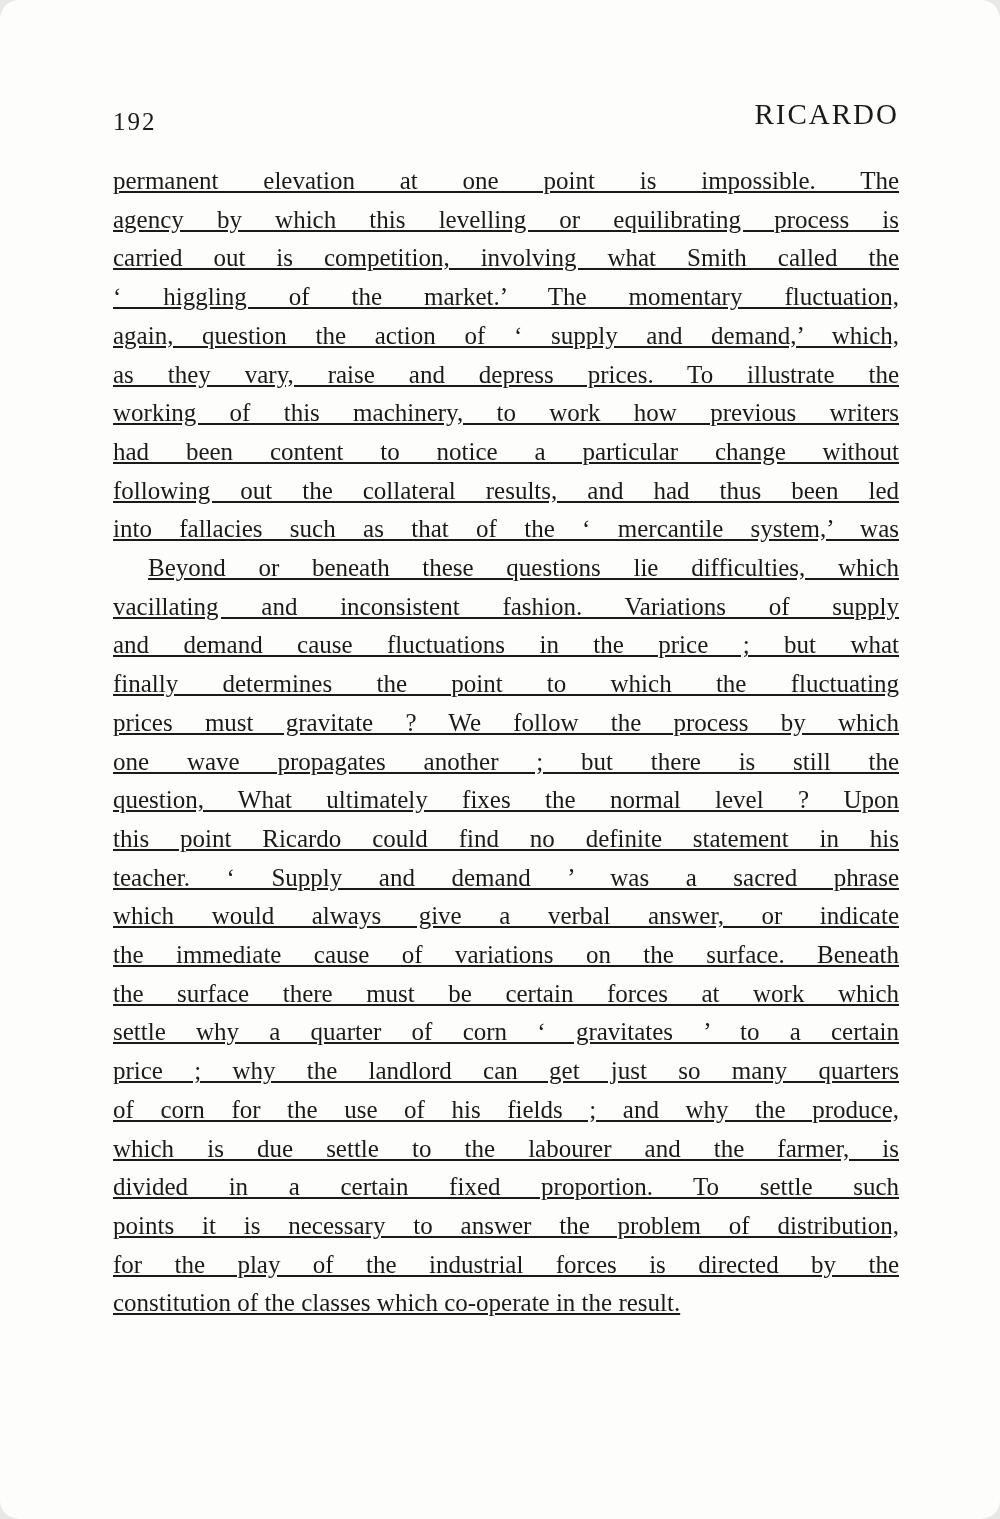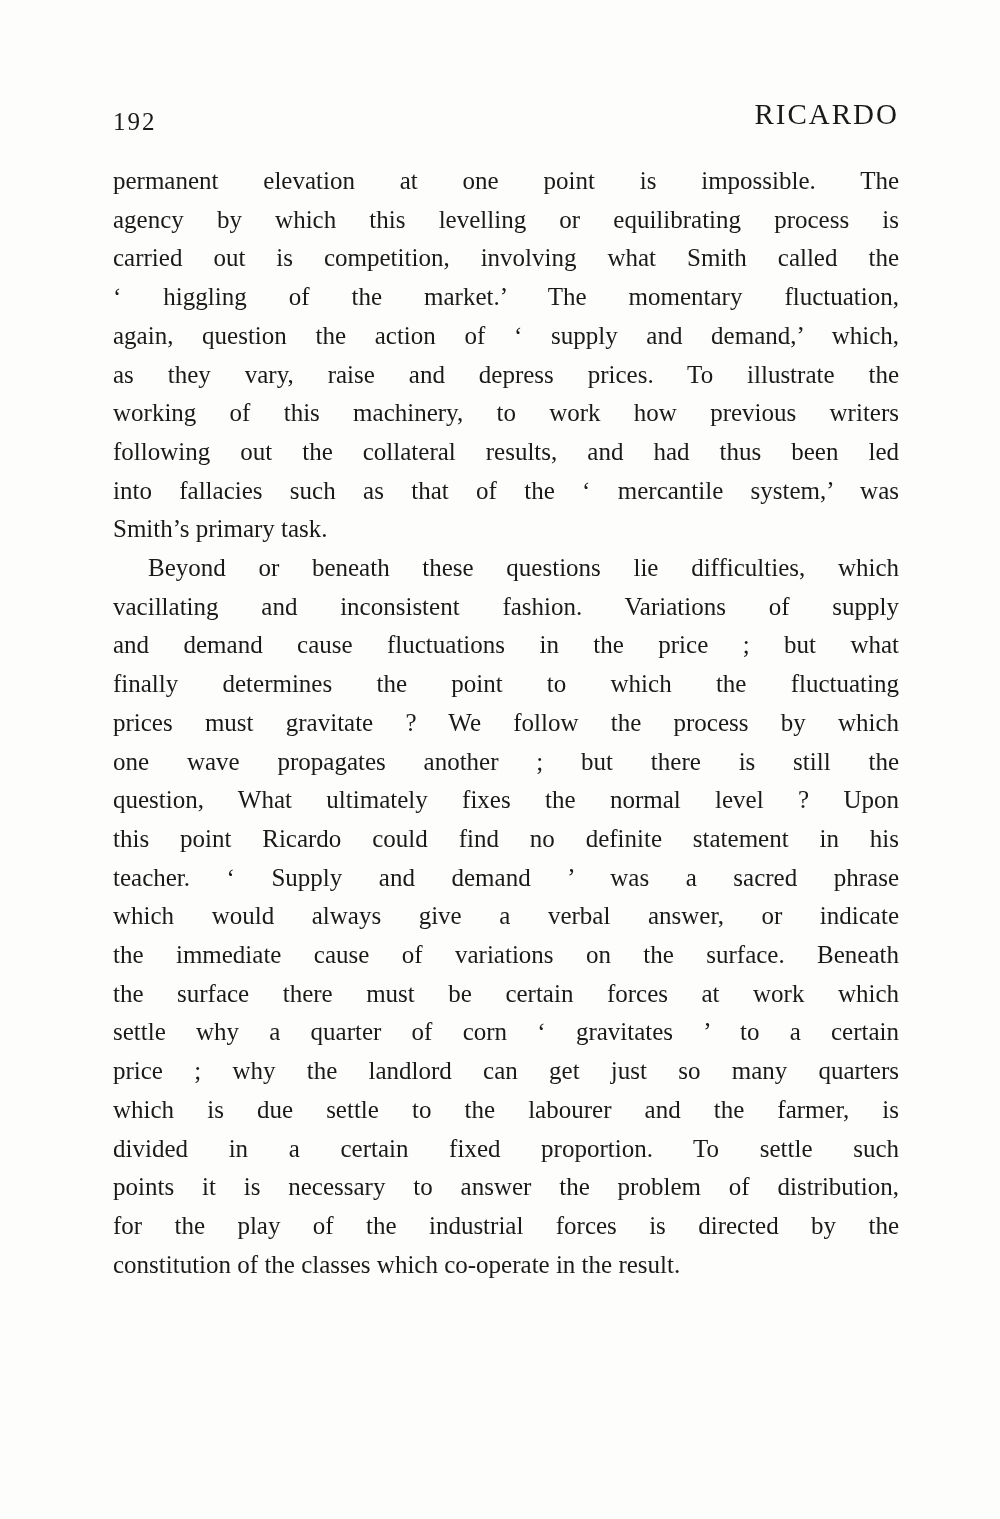--- a/index.html
+++ b/index.html
@@ -9,20 +9,21 @@
   }
   .page {
     position: relative;
     width: 1000px;
     height: 1519px;
     margin: 0 auto;
     background: #fdfdfb;
     font-family: "Liberation Serif", serif;
     color: #1a1a18;
     overflow: hidden;
+    border-radius: 19px;
   }
   .header {
     position: absolute;
     top: 98px;
     left: 113px;
     width: 786px;
     height: 42px;
   }
   .page-num {
     position: absolute;
@@ -46,20 +47,21 @@
     top: 162px;
     width: 786px;
     font-size: 25px;
     line-height: 38.7px;
   }
   .para { margin: 0; }
   .line {
     text-align: justify;
     text-align-last: justify;
     white-space: normal;
+    text-decoration: underline;
   }
   .line.last {
     text-align-last: left;
   }
   .line.indent {
     text-indent: 35px;
   }
 </style>
 </head>
 <body>
@@ -71,39 +73,40 @@
   </div>
   <div class="body-text">
       <div class="para">
         <div class="line">permanent elevation at one point is impossible.  The</div>
         <div class="line">agency by which this levelling or equilibrating process is</div>
         <div class="line">carried out is competition, involving what Smith called the</div>
         <div class="line">‘ higgling of the market.’  The momentary fluctuation,</div>
         <div class="line">again, question the action of ‘ supply and demand,’ which,</div>
         <div class="line">as they vary, raise and depress prices.  To illustrate the</div>
         <div class="line">working of this machinery, to work how previous writers</div>
+        <div class="line">had been content to notice a particular change without</div>
         <div class="line">following out the collateral results, and had thus been led</div>
         <div class="line">into fallacies such as that of the ‘ mercantile system,’ was</div>
-        <div class="line last">Smith’s primary task.</div>
       </div>
       <div class="para">
         <div class="line indent">Beyond or beneath these questions lie difficulties, which</div>
         <div class="line">vacillating and inconsistent fashion.  Variations of supply</div>
         <div class="line">and demand cause fluctuations in the price ; but what</div>
         <div class="line">finally determines the point to which the fluctuating</div>
         <div class="line">prices must gravitate ?  We follow the process by which</div>
         <div class="line">one wave propagates another ; but there is still the</div>
         <div class="line">question, What ultimately fixes the normal level ?  Upon</div>
         <div class="line">this point Ricardo could find no definite statement in his</div>
         <div class="line">teacher.  ‘ Supply and demand ’ was a sacred phrase</div>
         <div class="line">which would always give a verbal answer, or indicate</div>
         <div class="line">the immediate cause of variations on the surface.  Beneath</div>
         <div class="line">the surface there must be certain forces at work which</div>
         <div class="line">settle why a quarter of corn ‘ gravitates ’ to a certain</div>
         <div class="line">price ; why the landlord can get just so many quarters</div>
+        <div class="line">of corn for the use of his fields ; and why the produce,</div>
         <div class="line">which is due settle to the labourer and the farmer, is</div>
         <div class="line">divided in a certain fixed proportion.  To settle such</div>
         <div class="line">points it is necessary to answer the problem of distribution,</div>
         <div class="line">for the play of the industrial forces is directed by the</div>
         <div class="line last">constitution of the classes which co-operate in the result.</div>
       </div>
     </div>
 </div>
 
 </body></html>

